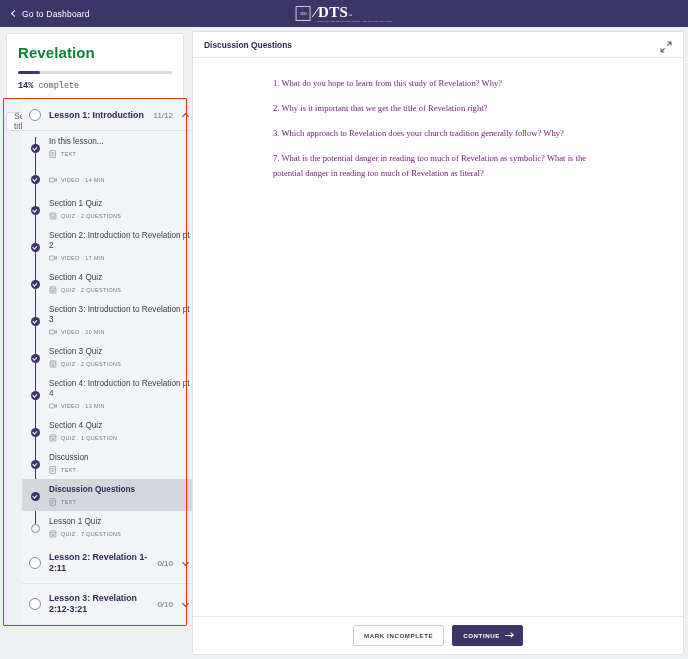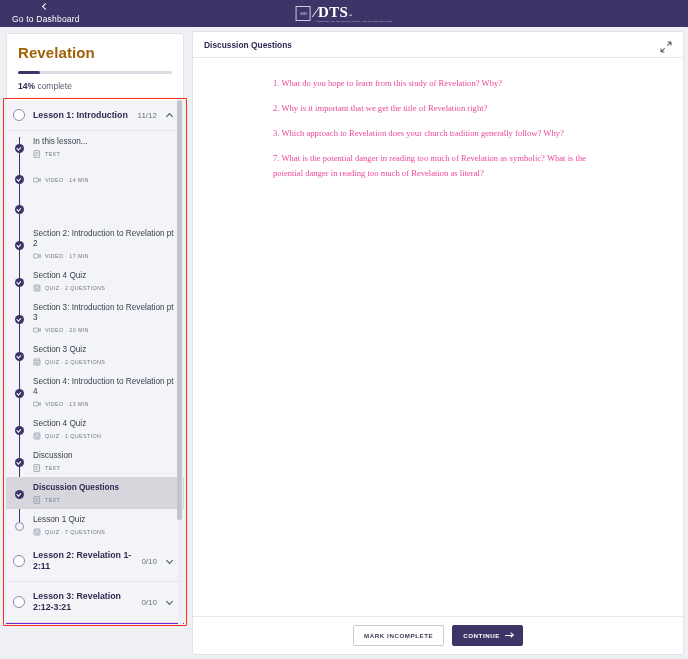--- a/index.html
+++ b/index.html
@@ -13,21 +13,21 @@
 
   
   .topbar {
     position: absolute; left: 0; top: 0; width: 688px; height: 27px;
     background: #3c3567;
     display: flex; align-items: center;
   }
   .back-link {
     display: flex; align-items: center; gap: 5px;
     margin-left: 12px; color: #ffffff;
-    font-size: 8.5px; letter-spacing: .2px; cursor: pointer; flex-direction: column;
+    font-size: 8.5px; letter-spacing: .2px; cursor: pointer;
   }
   .chev-left {
     display: inline-block; width: 5px; height: 5px;
     border-left: 1.2px solid #fff; border-bottom: 1.2px solid #fff;
     transform: rotate(45deg); margin-bottom: 0px;
   }
   .logo {
     position: absolute; left: 50%; top: 3px; transform: translateX(-50%);
     display: flex; align-items: center; gap: 4px; height: 21px;
   }
@@ -53,31 +53,31 @@
   
   .leftcol {
     position: absolute; left: 0; top: 27px; width: 190px; height: 632px;
     background: #eef0f3; padding: 6px 6px 0 6px;
   }
   .course-card {
     background: #ffffff; border: 1px solid #e1e3e8; border-radius: 2px;
     padding: 10px 11px 11px 11px;
   }
   .course-title {
-    font-size: 15px; font-weight: 700; color: #a16207; letter-spacing: .1px;
+    font-size: 15px; font-weight: 700; color: #15803d; letter-spacing: .1px;
   }
   .progress-track {
     margin-top: 10px; height: 2.5px; width: 100%;
     background: #d8dbe2; border-radius: 2px; position: relative;
   }
   .progress-fill {
     position: absolute; left: 0; top: 0; height: 2.5px; width: 14%;
     background: #3c3567; border-radius: 2px;
   }
-  .progress-label { margin-top: 7px; font-size: 8.5px; color: #585b6b; }
+  .progress-label { margin-top: 7px; font-size: 8.5px; color: #585b6b; font-family: Liberation Mono, monospace; }
   .progress-label b { color: #2f2a52; font-weight: 700; }
 
   .search-select {
     margin-top: 9px; height: 19px; background: #ffffff;
     border: 1px solid #d6d9e0; border-radius: 2px;
     display: flex; align-items: center; padding: 0 7px;
     cursor: pointer;
   }
   .search-select span { font-size: 8.5px; color: #55586a; flex: 1; }
   .caret-down {
@@ -87,21 +87,21 @@
 
   
   .annot-box {
     position: absolute; left: 3px; top: 98px; width: 184px; height: 528px;
     border: 1.6px solid #ff2b16; border-radius: 1px;
     pointer-events: none; z-index: 40;
   }
 
   
   .lesson-scroll {
-    position: absolute; left: 6px; top: 100px; width: 178px; height: 524px;
+    position: absolute; left: 22px; top: 100px; width: 178px; height: 524px;
     overflow: hidden; background: #6d28d9;
   }
   .lesson-head {
     display: flex; align-items: center; gap: 8px;
     padding: 9px 8px 9px 7px; background: #f3f4f7;
     border-bottom: 1px solid #e2e4ea; cursor: pointer;
   }
   .lesson-head.plain { border-bottom: 1px solid #e2e4ea; }
   .ring {
     width: 12px; height: 12px; border-radius: 50%;
@@ -172,21 +172,21 @@
   .main-head {
     height: 26px; border-bottom: 1px solid #e6e8ed;
     display: flex; align-items: center; padding: 0 11px;
   }
   .main-title { flex: 1; font-size: 8.4px; font-weight: 700; color: #2f2a52; }
   .expand-btn { width: 12px; height: 12px; cursor: pointer; color: #5b5e70; }
 
   .main-body { flex: 1; padding: 18px 0 0 0; overflow: hidden; }
   .doc {
     margin: 0 auto; width: 330px;
-    font-family: "Liberation Serif", serif; color: #ec4899;
+    font-family: "Liberation Serif", serif; color: #701a75;
   }
   .doc p { font-size: 8.6px; line-height: 15px; margin-bottom: 10px; }
 
   .main-foot {
     height: 38px; border-top: 1px solid #e6e8ed;
     display: flex; align-items: center; justify-content: center; gap: 8px;
   }
   .btn {
     font-size: 6.2px; letter-spacing: .55px; text-transform: uppercase;
     font-weight: 700; padding: 6px 10px; border-radius: 2px; cursor: pointer;
@@ -295,20 +295,34 @@
               </span>
             <span class="meta-txt">VIDEO · 14 MIN</span>
           </div>
         </div>
       </div>
 
       <div class="item">
         <div class="dot-wrap">
             <span class="dot-done"></span>
           </div>
+        <div class="item-body">
+          <div class="item-title">Section 1 Quiz</div>
+          <div class="item-meta">
+            <span class="ico">
+                <svg viewBox="0 0 10 10">
+                  <rect x="1.4" y="1.2" width="7.2" height="7.6" rx="0.8" fill="none" stroke="currentColor" stroke-width="0.9"></rect>
+                  <line x1="1.4" y1="3.4" x2="8.6" y2="3.4" stroke="currentColor" stroke-width="0.8"></line>
+                  <line x1="3" y1="5.4" x2="7" y2="5.4" stroke="currentColor" stroke-width="0.8"></line>
+                  <line x1="3" y1="7" x2="7" y2="7" stroke="currentColor" stroke-width="0.8"></line>
+                </svg>
+              </span>
+            <span class="meta-txt">QUIZ · 2 QUESTIONS</span>
+          </div>
+        </div>
       </div>
 
       <div class="item">
         <div class="dot-wrap">
             <span class="dot-done"></span>
           </div>
         <div class="item-body">
           <div class="item-title">Section 2: Introduction to Revelation pt 2</div>
           <div class="item-meta">
             <span class="ico">

